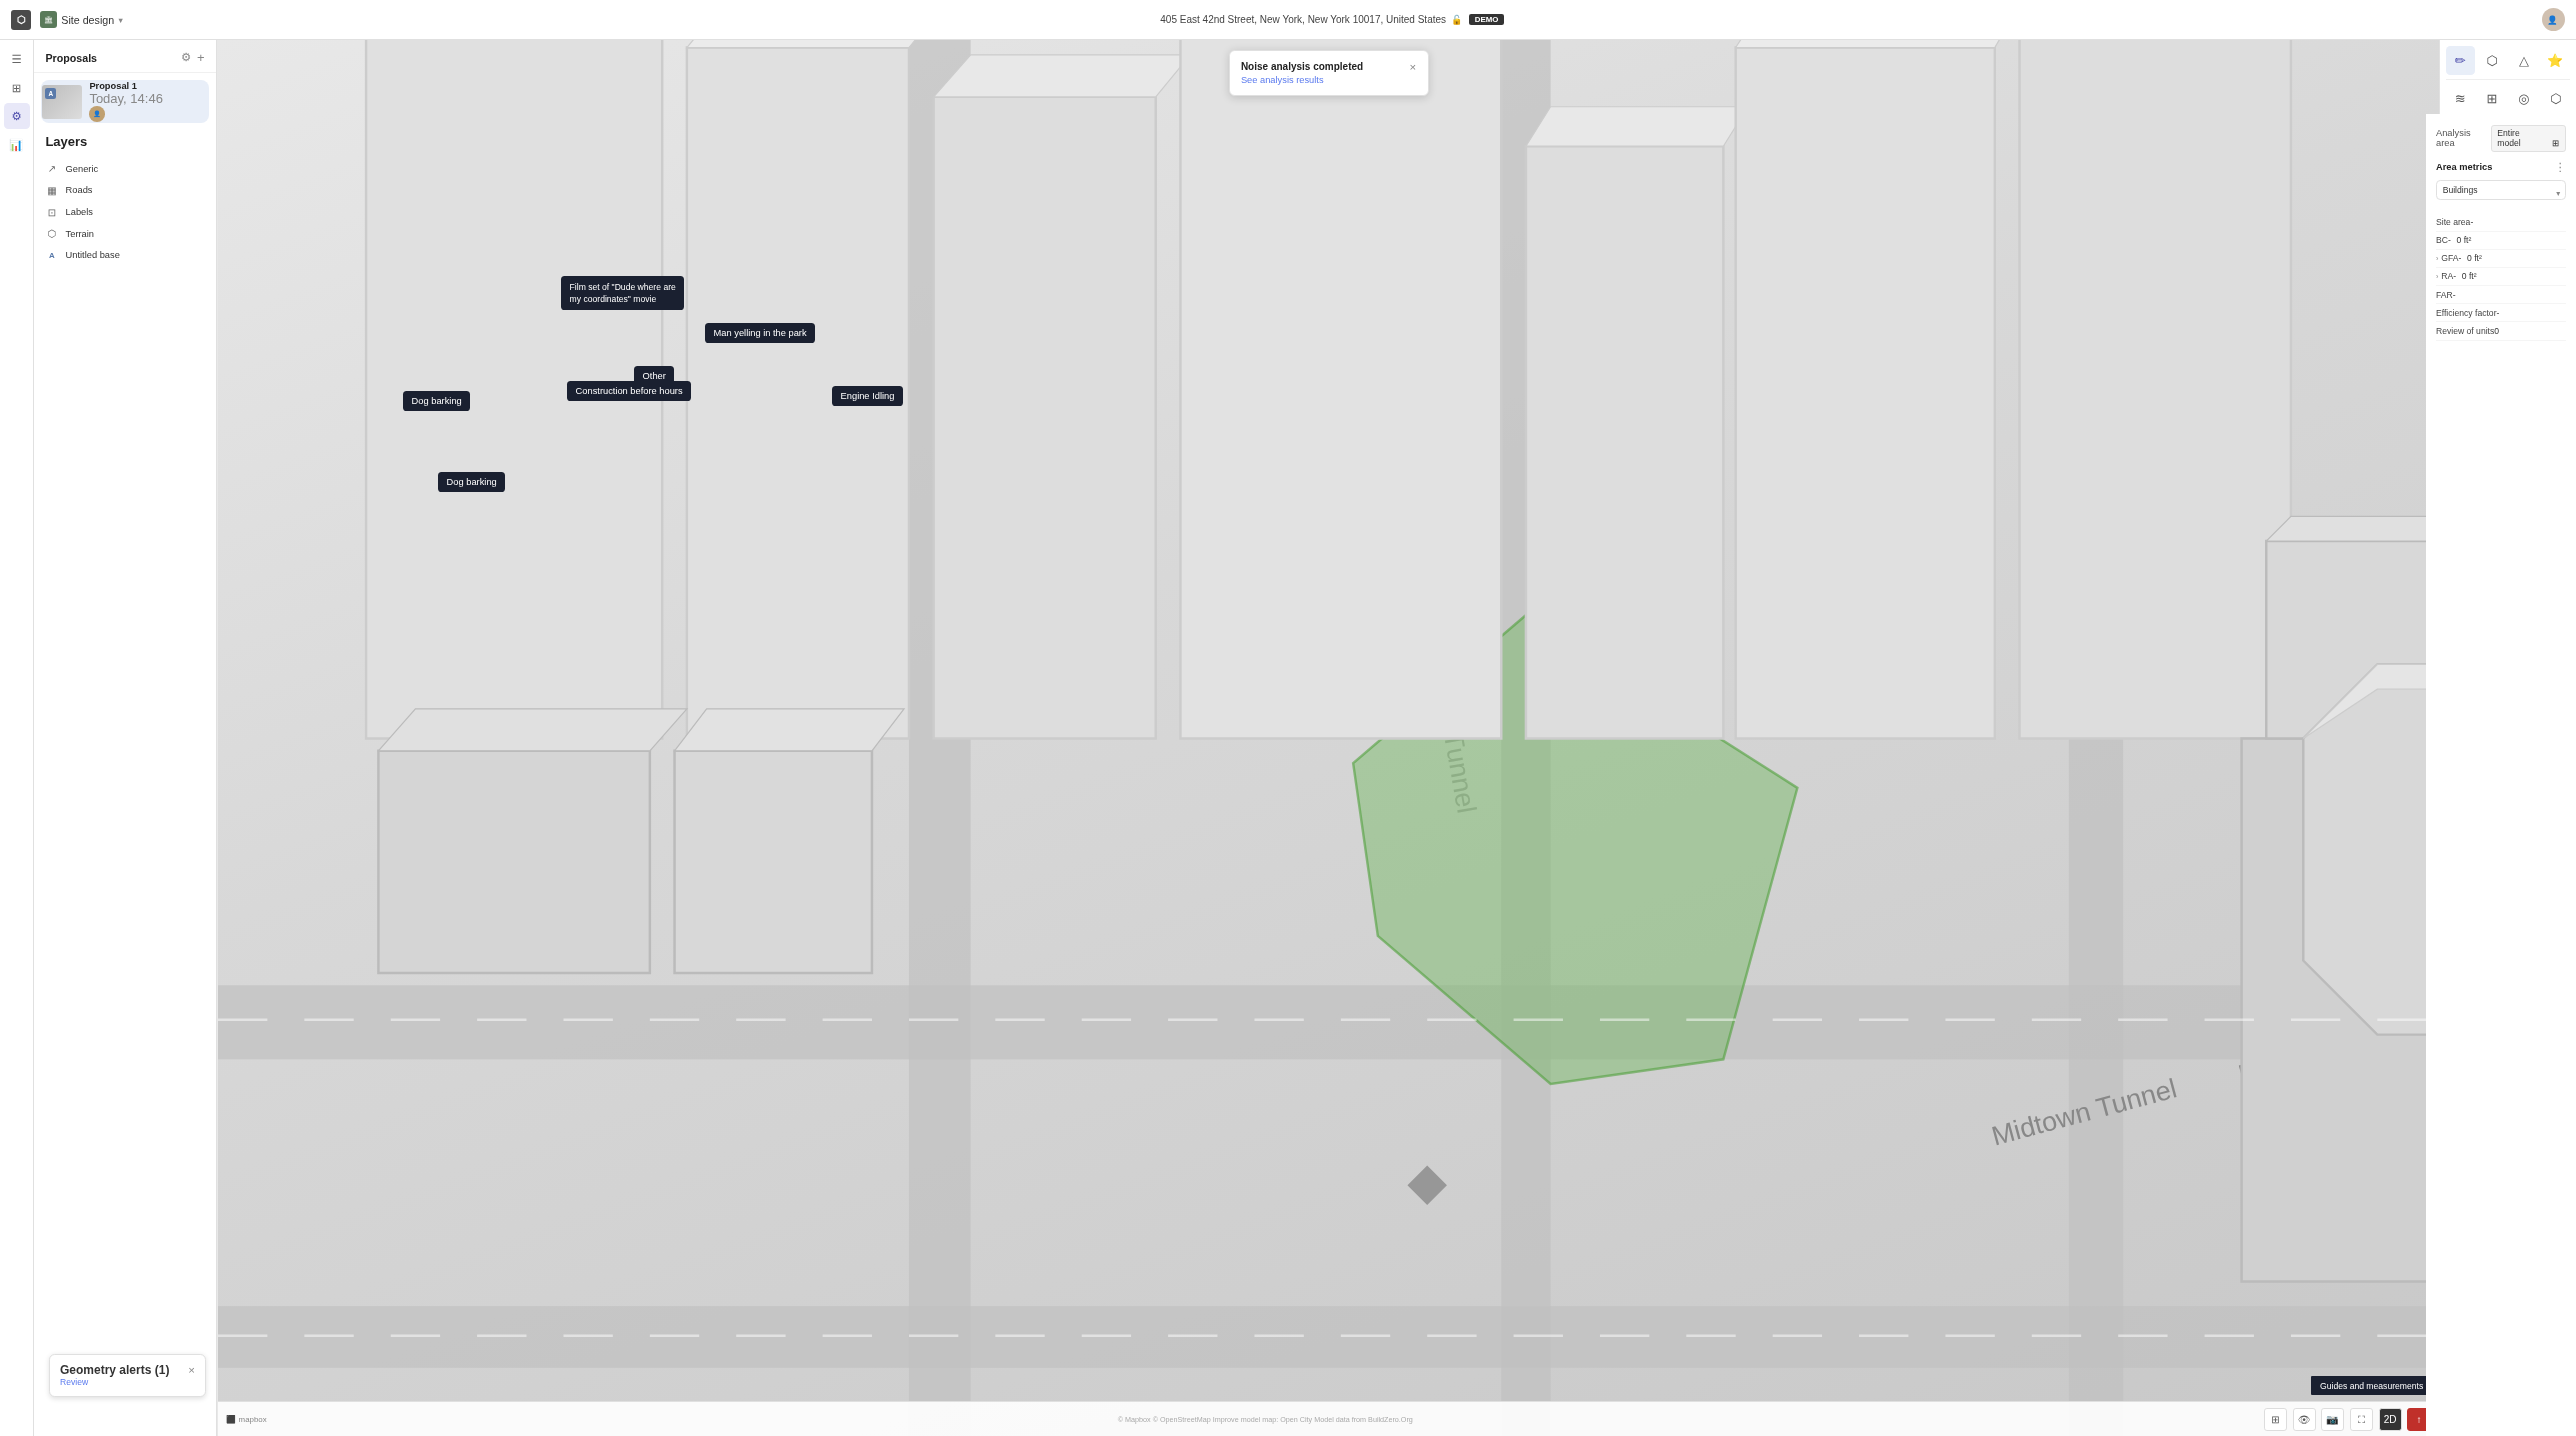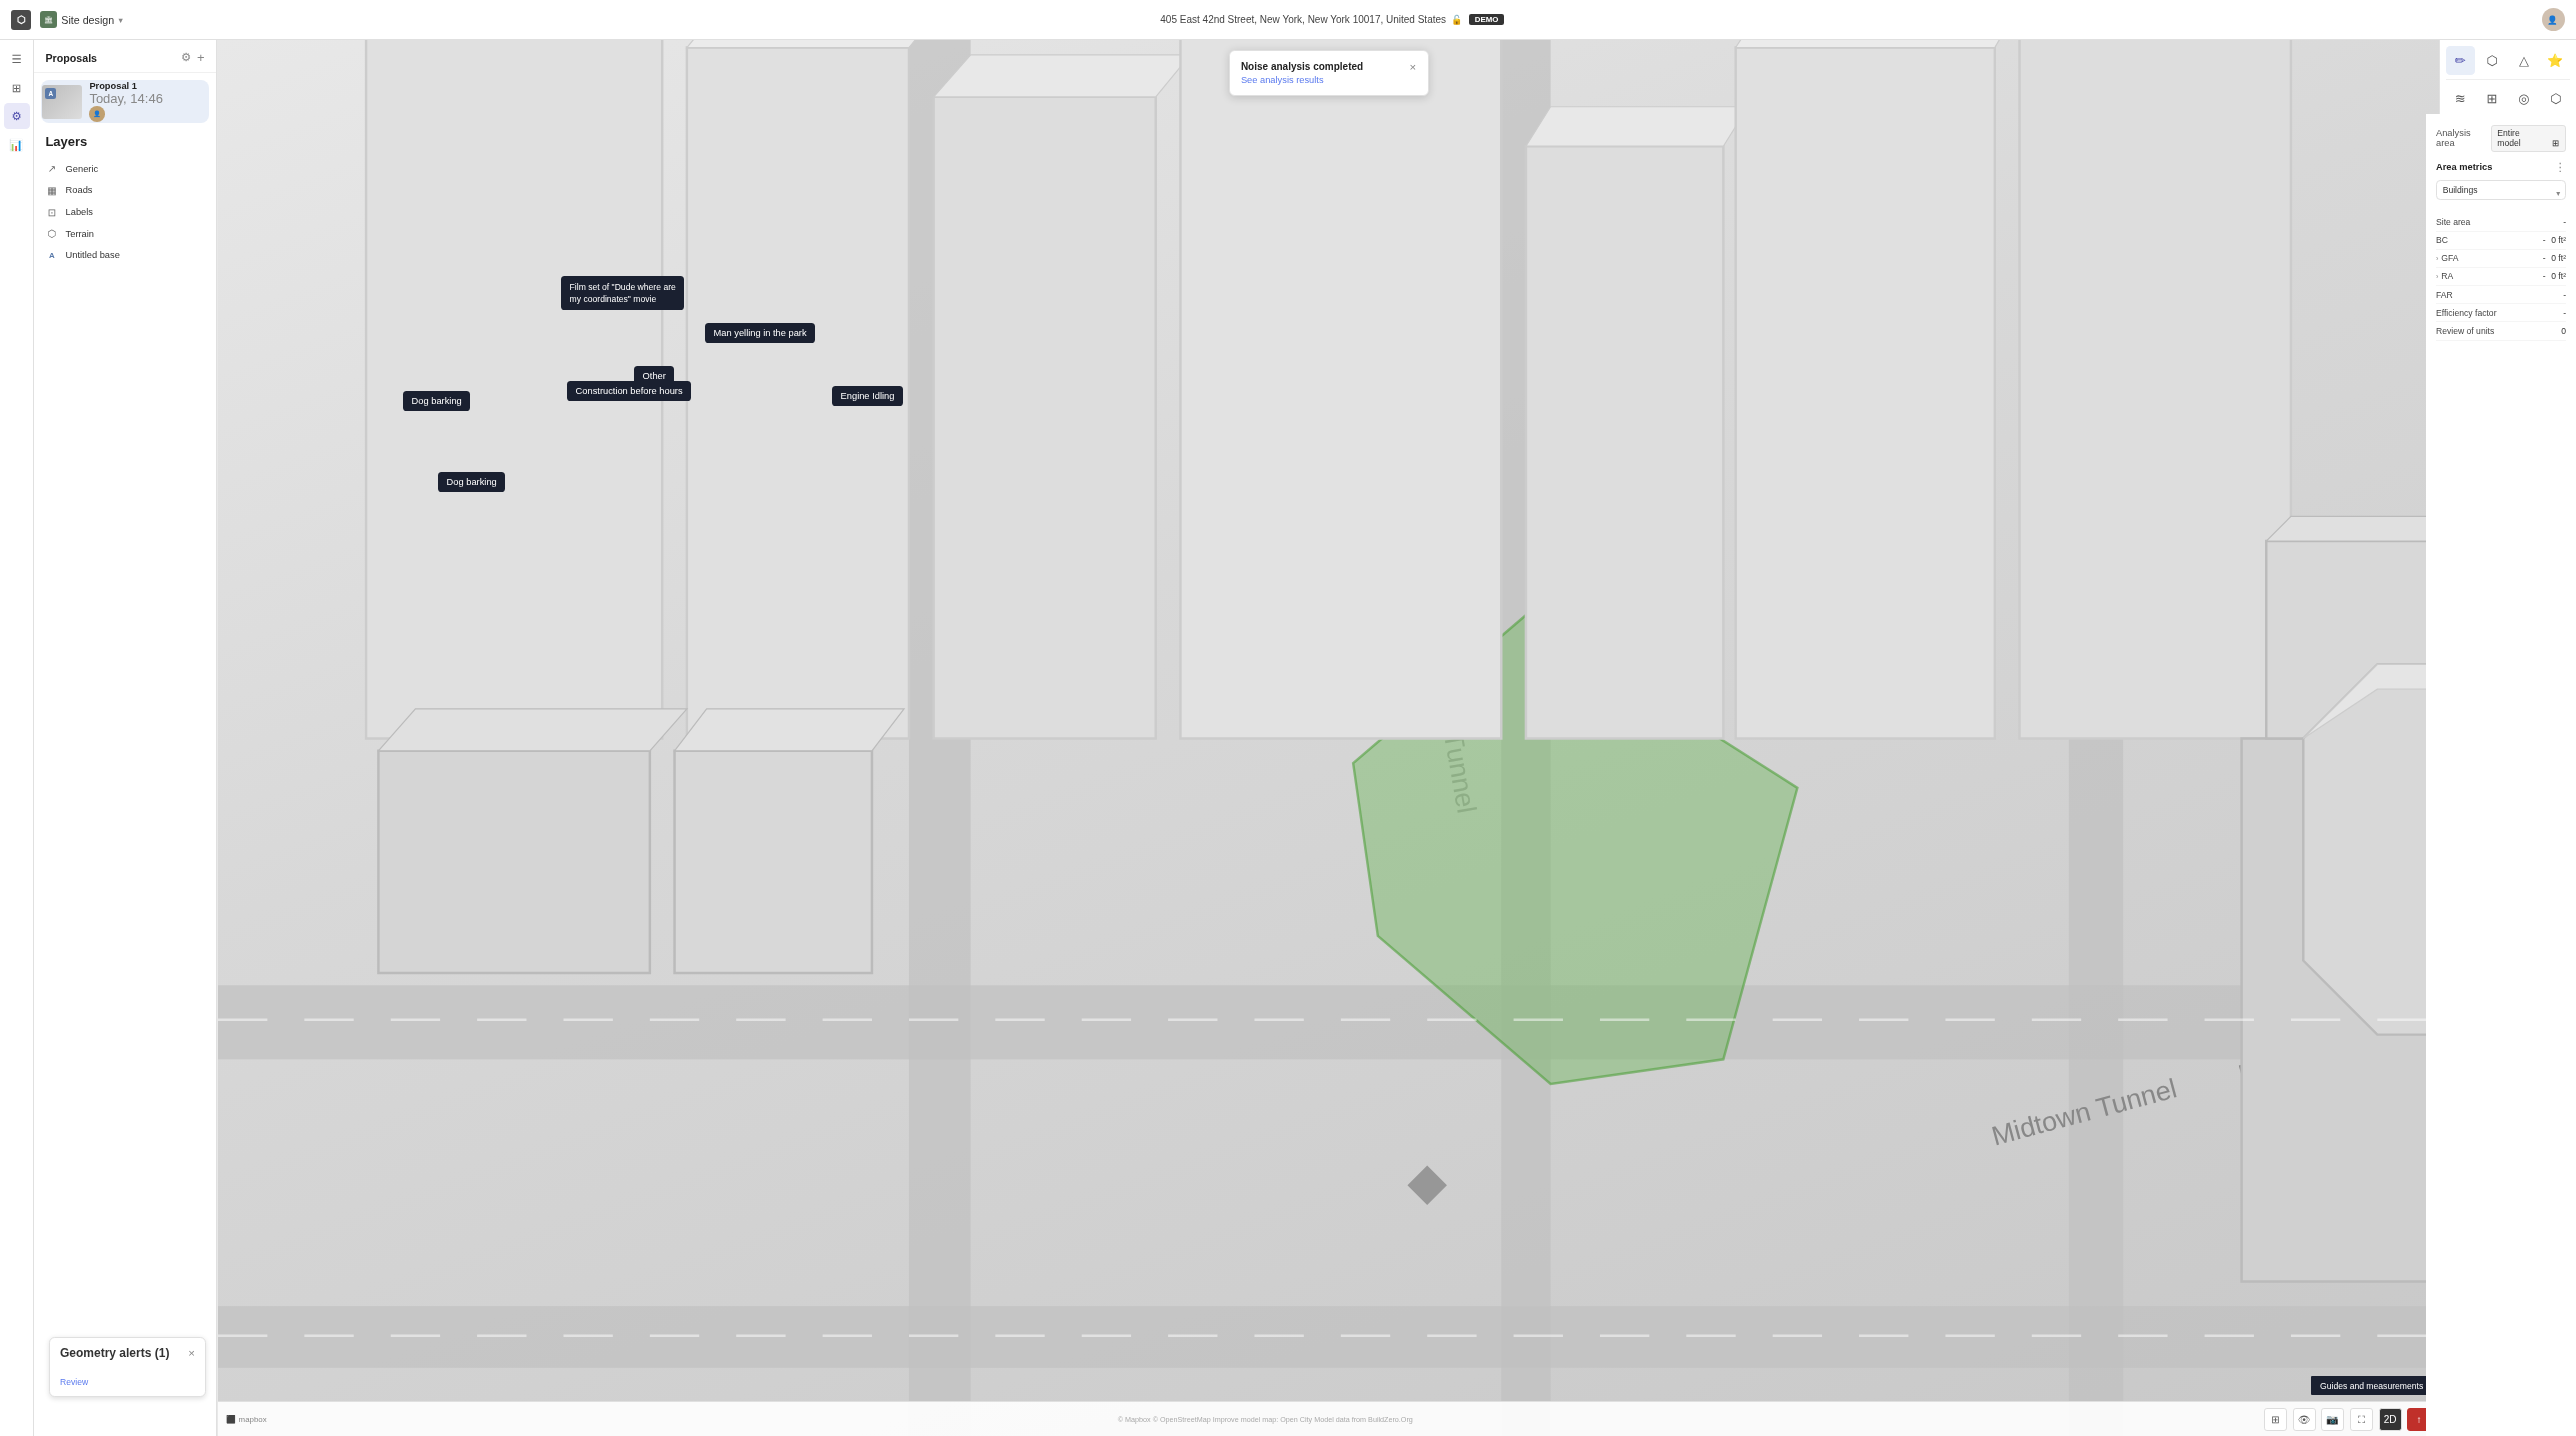--- a/index.html
+++ b/index.html
@@ -69,21 +69,21 @@
 
     
     #bottom-alert {
       position: absolute; bottom: 40px; left: 49px; z-index: 200;
       background: #fff; border: 0.7px solid #e0e0e0; border-radius: 5.7px;
       padding: 8.6px 10px; min-width: 157px; box-shadow: 0 1.4px 5.7px rgba(0,0,0,0.12);
     }
     .alert-header { display: flex; align-items: center; justify-content: space-between; }
     .alert-title { font-size: 12px; font-weight: 600; color: #333; }
     .alert-close { color: #888; font-size: 11.4px; cursor: pointer; }
-    .alert-link { font-size: 8.6px; color: #5a7aee; cursor: pointer; margin-top: 17px; }
+    .alert-link { font-size: 8.6px; color: #5a7aee; cursor: pointer; margin-top: 0; }
 
     
     #map {
       position: absolute; top: 40px; left: 218px; right: 137px; bottom: 0;
       background: #d0d0d0; overflow: hidden;
     }
     .map-bg {
       position: absolute; inset: 0;
       background: linear-gradient(160deg, #e8e8e8 0%, #d8d8d8 40%, #c8c8c8 100%);
     }
@@ -134,21 +134,21 @@
     .tool-row { display: flex; justify-content: center; gap: 2.9px; }
     .tool-btn { width: 29px; height: 29px; display: flex; align-items: center; justify-content: center; border-radius: 4.3px; cursor: pointer; color: #555; font-size: 13px; border: none; background: transparent; }
     .tool-btn.active { background: #e8eef8; color: #4a4aaa; }
     .tool-divider { height: 0.7px; background: #eee; margin: 2.9px 0; }
 
     
     #analysis-panel {
       position: absolute; top: 114px; right: 0; width: 150px; bottom: 0;
       background: #fff; padding: 11.4px 10px; overflow-y: auto;
     }
-    .analysis-row { display: flex; align-items: center; justify-content: space-between; padding: 3.6px 0; font-size: 8.6px; color: #444; border-bottom: 0.7px solid #f5f5f5; }
+    .analysis-row { display: flex; align-items: center; padding: 3.6px 0; font-size: 8.6px; color: #444; border-bottom: 0.7px solid #f5f5f5; }
     .analysis-value { color: #333; font-weight: 500; }
     .analysis-select { width: 100%; border: 0.7px solid #e0e0e0; border-radius: 4.3px; padding: 4.3px 5.7px; font-size: 8.6px; color: #333; background: #fff; appearance: none; cursor: pointer; margin-bottom: 5.7px; }
     .expand-icon { color: #888; font-size: 7.2px; }
     .analysis-area-row { display: flex; align-items: center; justify-content: space-between; margin-bottom: 8.6px; }
     .analysis-area-label { font-size: 9.3px; color: #555; }
     .analysis-area-val { font-size: 8.6px; color: #333; background: #f5f5f5; border: 0.7px solid #e0e0e0; border-radius: 2.9px; padding: 2.1px 5.7px; display: flex; align-items: flex-end; gap: 8px; cursor: pointer; }
 
   </style>
 </head>
 <body>

